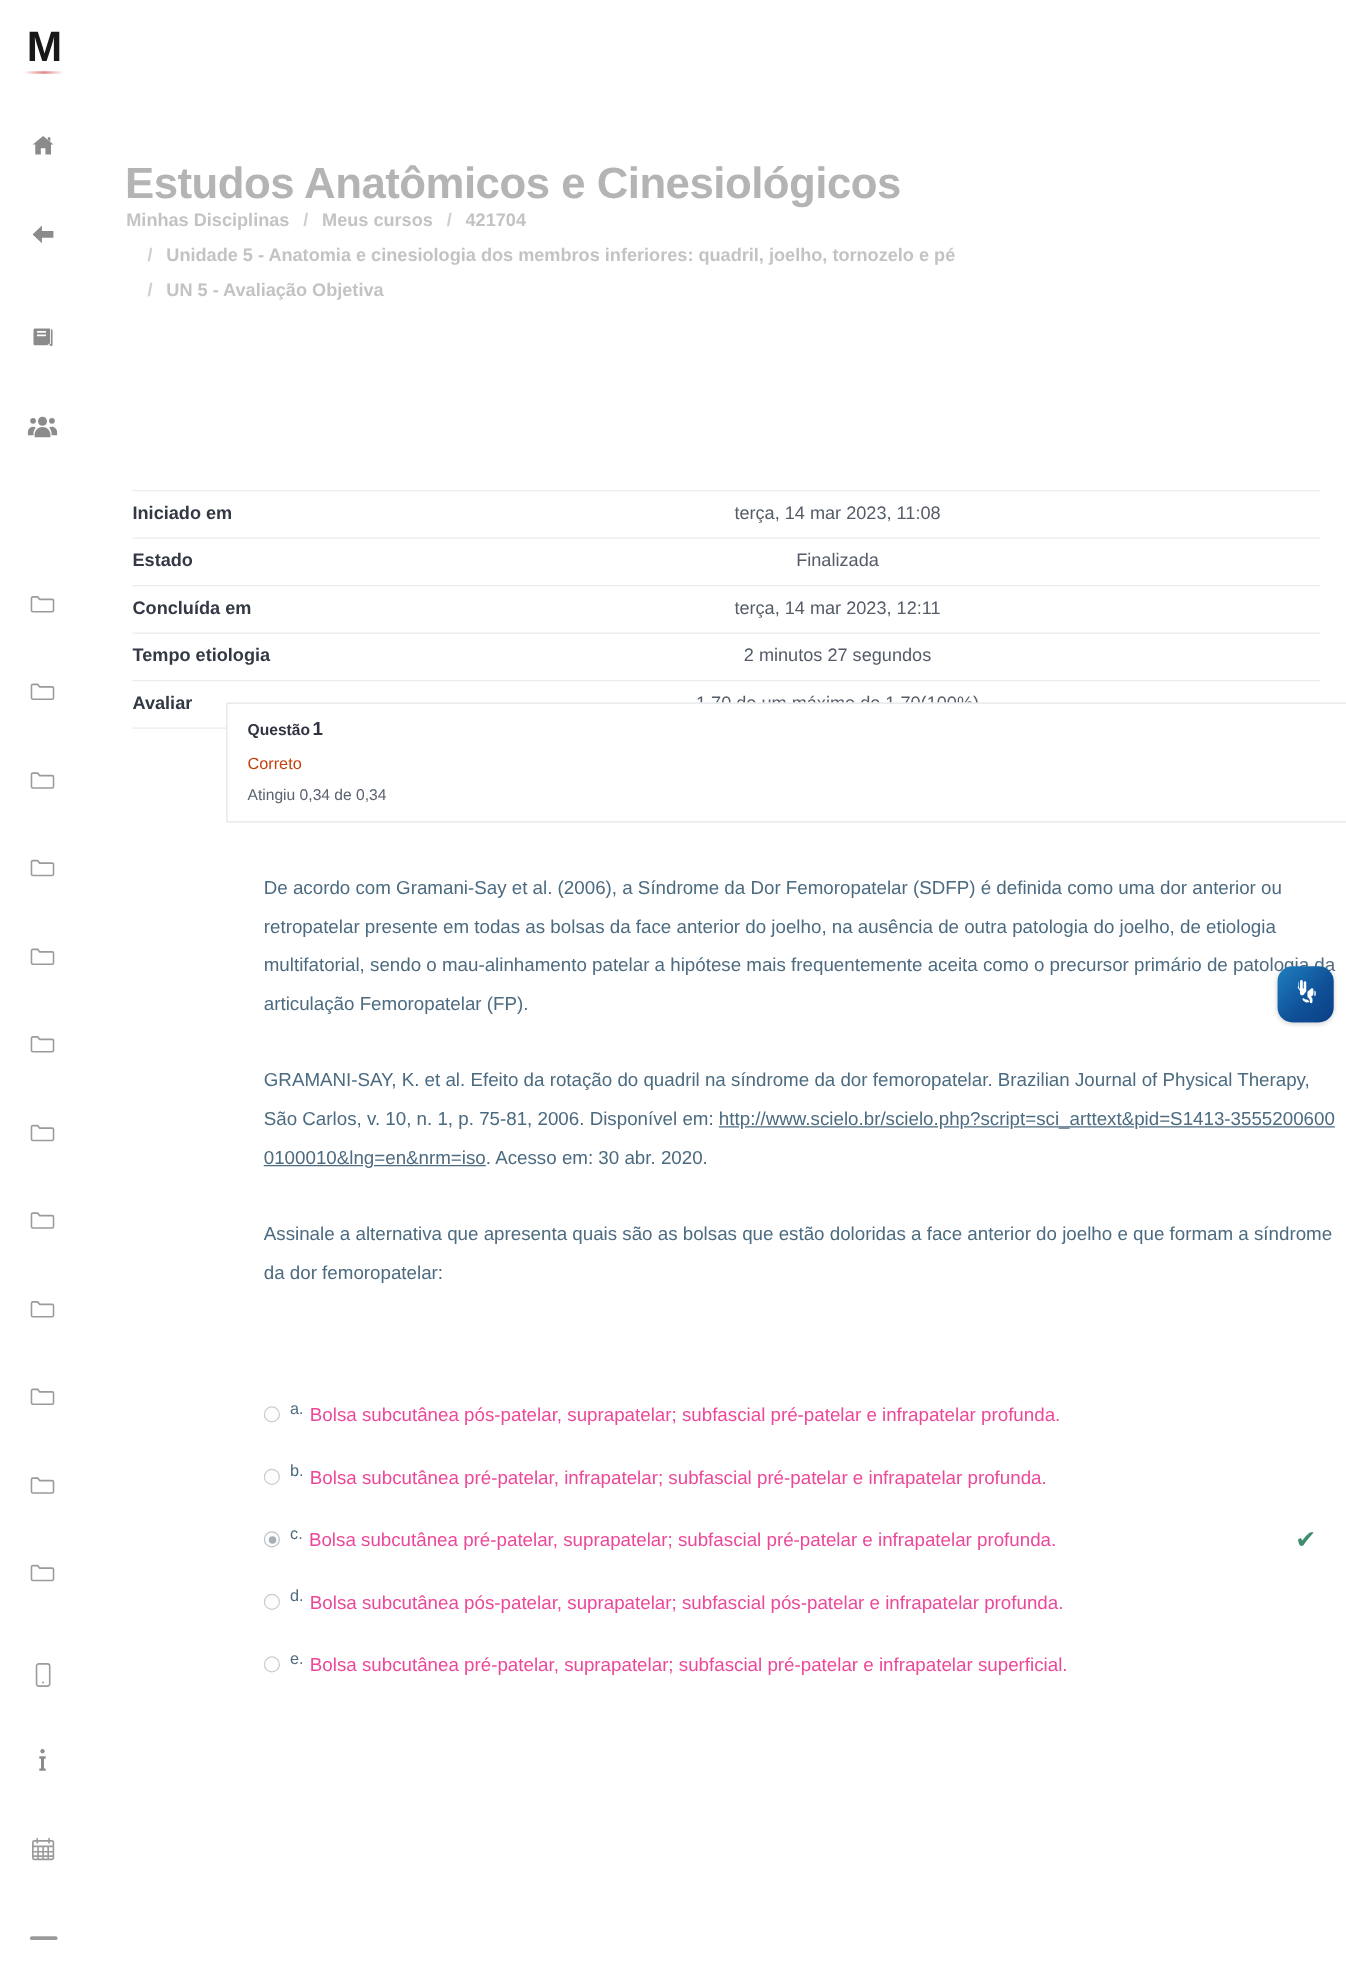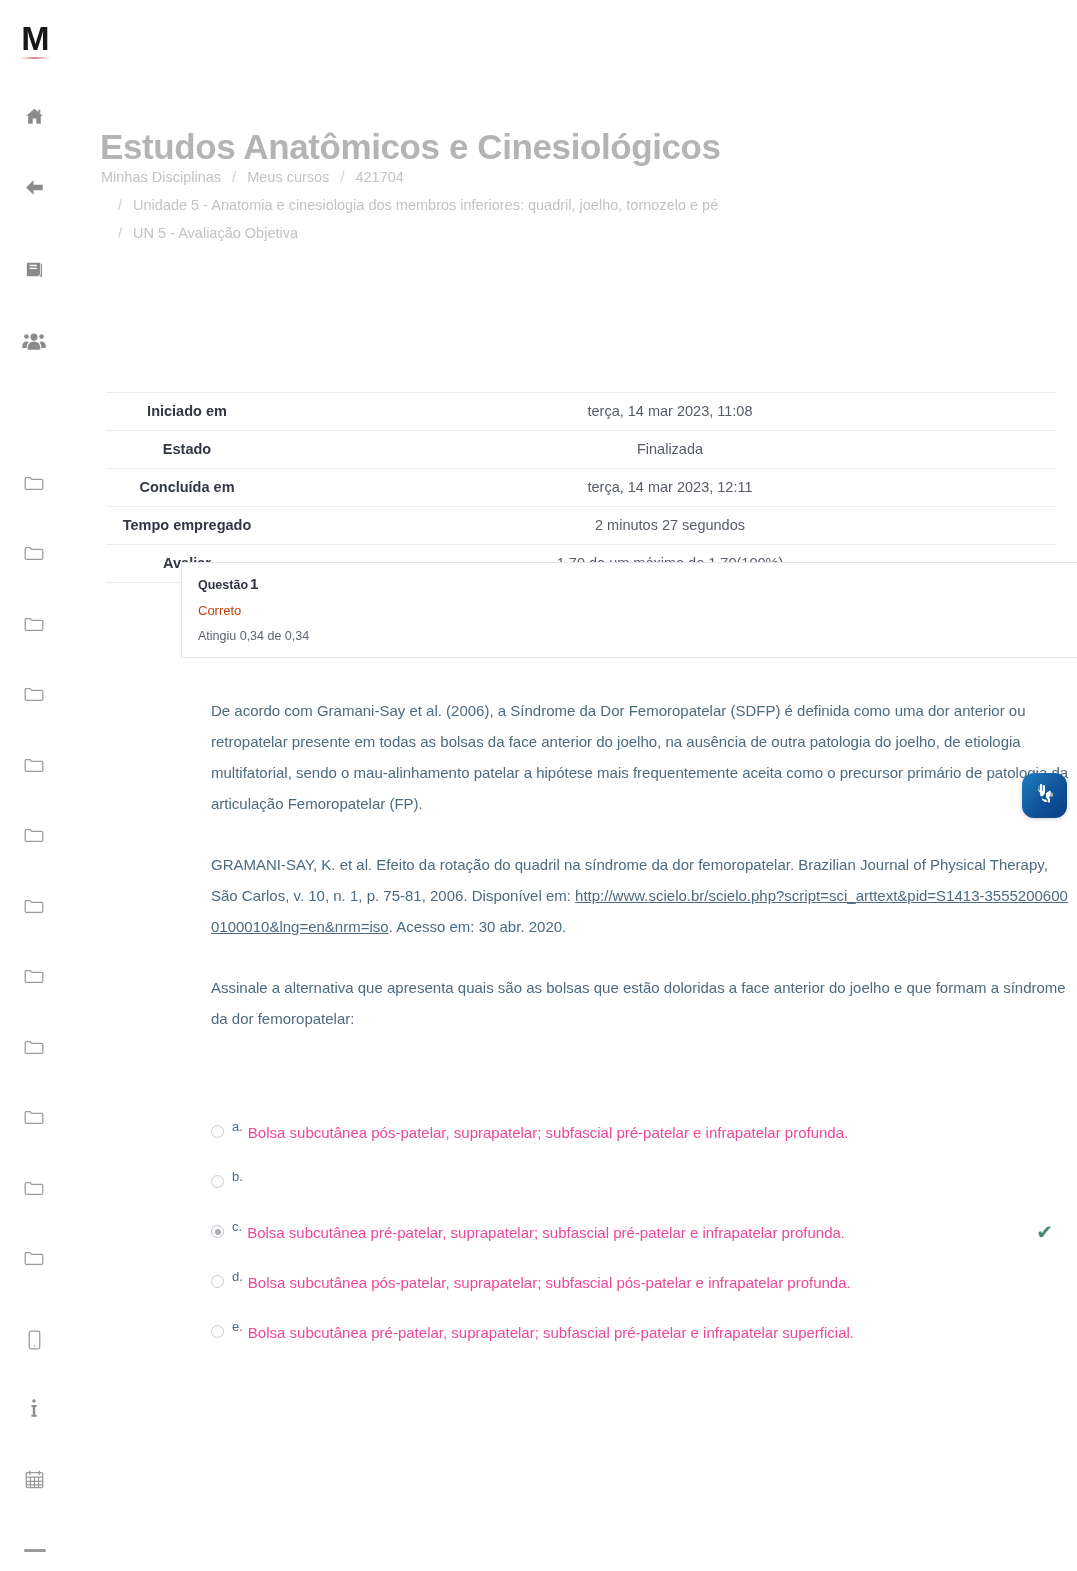--- a/index.html
+++ b/index.html
@@ -79,37 +79,37 @@
   }
 
   .breadcrumb {
     position: absolute;
     left: 33px; top: 163px;
     width: 900px;
     font-size: 14.5px;
     color: #c3c3c3;
     line-height: 28px;
   }
-  .bc-line { display: block; }
+  .bc-line { display: block; font-weight: bold; }
   .bc-line.indent { padding-left: 10px; }
   .bc-sep { margin: 0 7px; color: #cfcfcf; }
   .bc-item { color: #c3c3c3; }
 
   
   .summary {
     position: absolute;
     left: 38px; top: 392px;
     width: 950px;
     border-collapse: collapse;
     font-size: 14.5px;
   }
   .summary tr { border-top: 1px solid #ececec; }
   .summary tr:last-child { border-bottom: 1px solid #ececec; }
   .summary th {
-    text-align: center;
+    text-align: left;
     vertical-align: top;
     padding: 7px 8px 7px 0;
     width: 170px;
     font-weight: bold;
     color: #323844;
     font-size: 14.5px;
     line-height: 23px;
   }
   .summary td {
     text-align: center;
@@ -428,21 +428,21 @@
         </tr>
         <tr>
           <th>Estado</th>
           <td>Finalizada</td>
         </tr>
         <tr>
           <th>Concluída em</th>
           <td>terça, 14 mar 2023, 12:11</td>
         </tr>
         <tr>
-          <th>Tempo empregado</th>
+          <th>Tempo etiologia</th>
           <td>2 minutos 27 segundos</td>
         </tr>
         <tr>
           <th>Avaliar</th>
           <td>1,70 de um máximo de 1,70(100%)</td>
         </tr>
       </tbody>
     </table>
 
     <div class="qbox">
@@ -463,20 +463,21 @@
 
       <div class="ans-row">
         <span class="radio"></span>
         <span class="ans-letter">a.</span>
         <span class="ans-text">Bolsa subcutânea pós-patelar, suprapatelar; subfascial pré-patelar e infrapatelar profunda.</span>
       </div>
 
       <div class="ans-row">
         <span class="radio"></span>
         <span class="ans-letter">b.</span>
+        <span class="ans-text">Bolsa subcutânea pré-patelar, infrapatelar; subfascial pré-patelar e infrapatelar profunda.</span>
       </div>
 
       <div class="ans-row">
         <span class="radio checked"></span>
         <span class="ans-letter">c.</span>
         <span class="ans-text">Bolsa subcutânea pré-patelar, suprapatelar; subfascial pré-patelar e infrapatelar profunda.</span>
         <span class="ans-check">✔</span>
       </div>
 
       <div class="ans-row">

